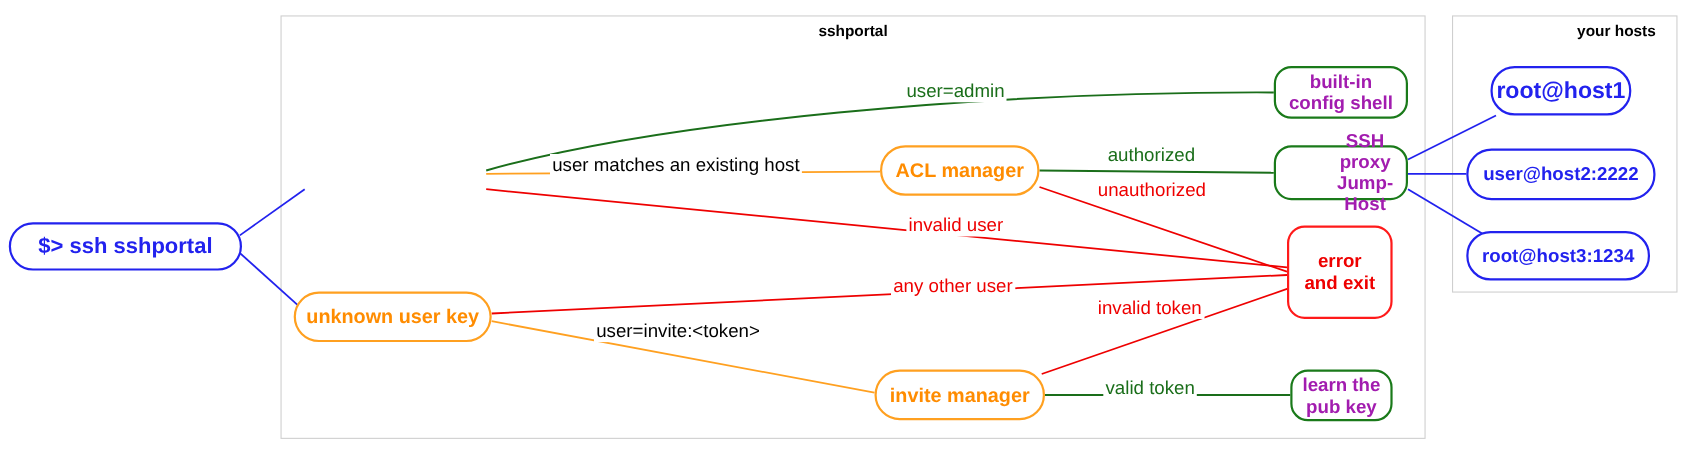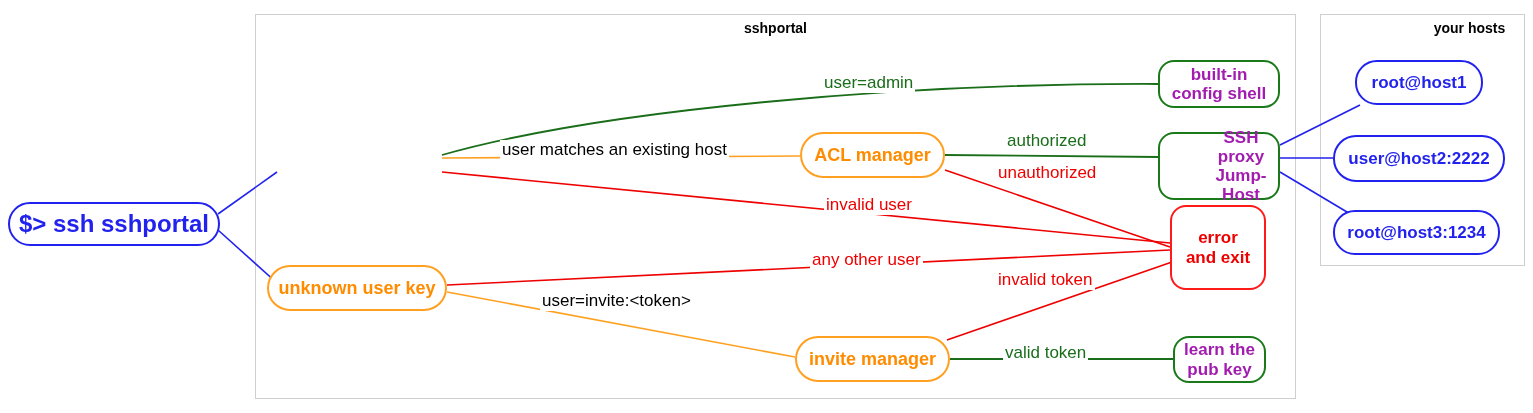--- a/index.html
+++ b/index.html
@@ -103,42 +103,42 @@
 
     <path d="M 947 340 L 1172 262" stroke="#ee0000" stroke-width="1.6" fill="none"></path>
 
     <path d="M 950 359 L 1173 359" stroke="#1a6e1a" stroke-width="1.8" fill="none"></path>
 
     <path d="M 1280 145 L 1360 105" stroke="#2222ee" stroke-width="1.6" fill="none"></path>
     <path d="M 1280 158 L 1333 158" stroke="#2222ee" stroke-width="1.6" fill="none"></path>
     <path d="M 1280 172 L 1352 215" stroke="#2222ee" stroke-width="1.6" fill="none"></path>
   </svg>
 
-  <div class="node blue" style="left:8px; top:202px; width:212px; height:44px; font-size:24px; border-radius:22px;">$&gt; ssh sshportal</div>
+  <div class="node blue" style="left:8px; top:202px; width:212px; height:44px; font-size:20px; border-radius:22px;">$&gt; ssh sshportal</div>
 
 
   <div class="node orange" style="left:267px; top:265px; width:180px; height:46px; font-size:18px; border-radius:23px;">unknown user key</div>
 
   <div class="node orange" style="left:800px; top:132px; width:145px; height:46px; font-size:18px; border-radius:23px;">ACL manager</div>
 
   <div class="node orange" style="left:795px; top:336px; width:155px; height:46px; font-size:18px; border-radius:23px;">invite manager</div>
 
   <div class="node green" style="left:1158px; top:60px; width:122px; height:48px; font-size:17px; border-radius:16px;">built-in
 config shell</div>
 
-  <div class="node green" style="left:1158px; top:132px; width:122px; height:68px; font-size:17px; border-radius:16px;padding-left:44px;">SSH proxy
+  <div class="node green" style="left:1158px; top:132px; width:122px; height:50px; font-size:17px; border-radius:16px;padding-left:44px;">SSH proxy
 Jump-Host</div>
 
   <div class="node green" style="left:1173px; top:336px; width:93px; height:47px; font-size:17px; border-radius:16px;">learn the
 pub key</div>
 
   <div class="node red" style="left:1170px; top:205px; width:96px; height:85px; font-size:17px; border-radius:16px;">error
 and exit</div>
 
-  <div class="node blue" style="left:1355px; top:60px; width:128px; height:45px; font-size:17px; border-radius:22px;">root@host1</div>
+  <div class="node blue" style="left:1355px; top:60px; width:128px; height:45px; font-size:21px; border-radius:22px;">root@host1</div>
 
   <div class="node blue" style="left:1333px; top:135px; width:172px; height:47px; font-size:17px; border-radius:23px;">user@host2:2222</div>
 
   <div class="node blue" style="left:1333px; top:210px; width:167px; height:45px; font-size:17px; border-radius:22px;">root@host3:1234</div>
 
   <div class="edge-label lbl-green" style="left:822px; top:73px;">user=admin</div>
 
   <div class="edge-label lbl-orange" style="left:500px; top:140px;">user matches an existing host</div>
 
   <div class="edge-label lbl-green" style="left:1005px; top:131px;">authorized</div>

